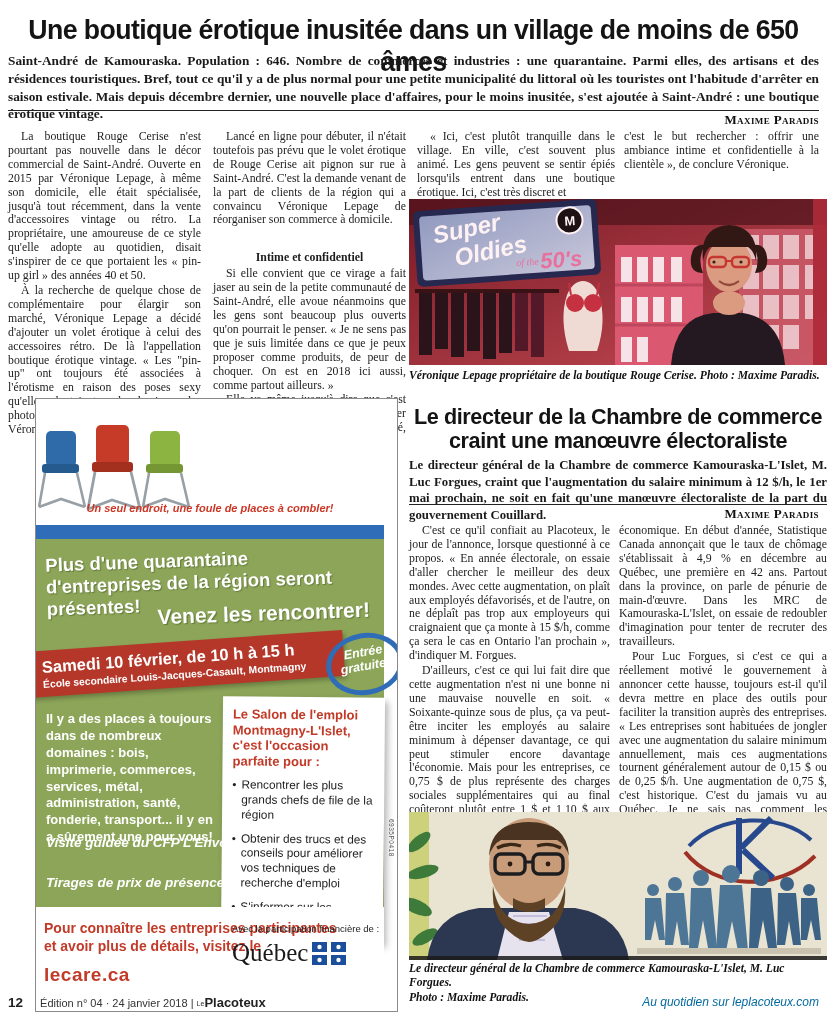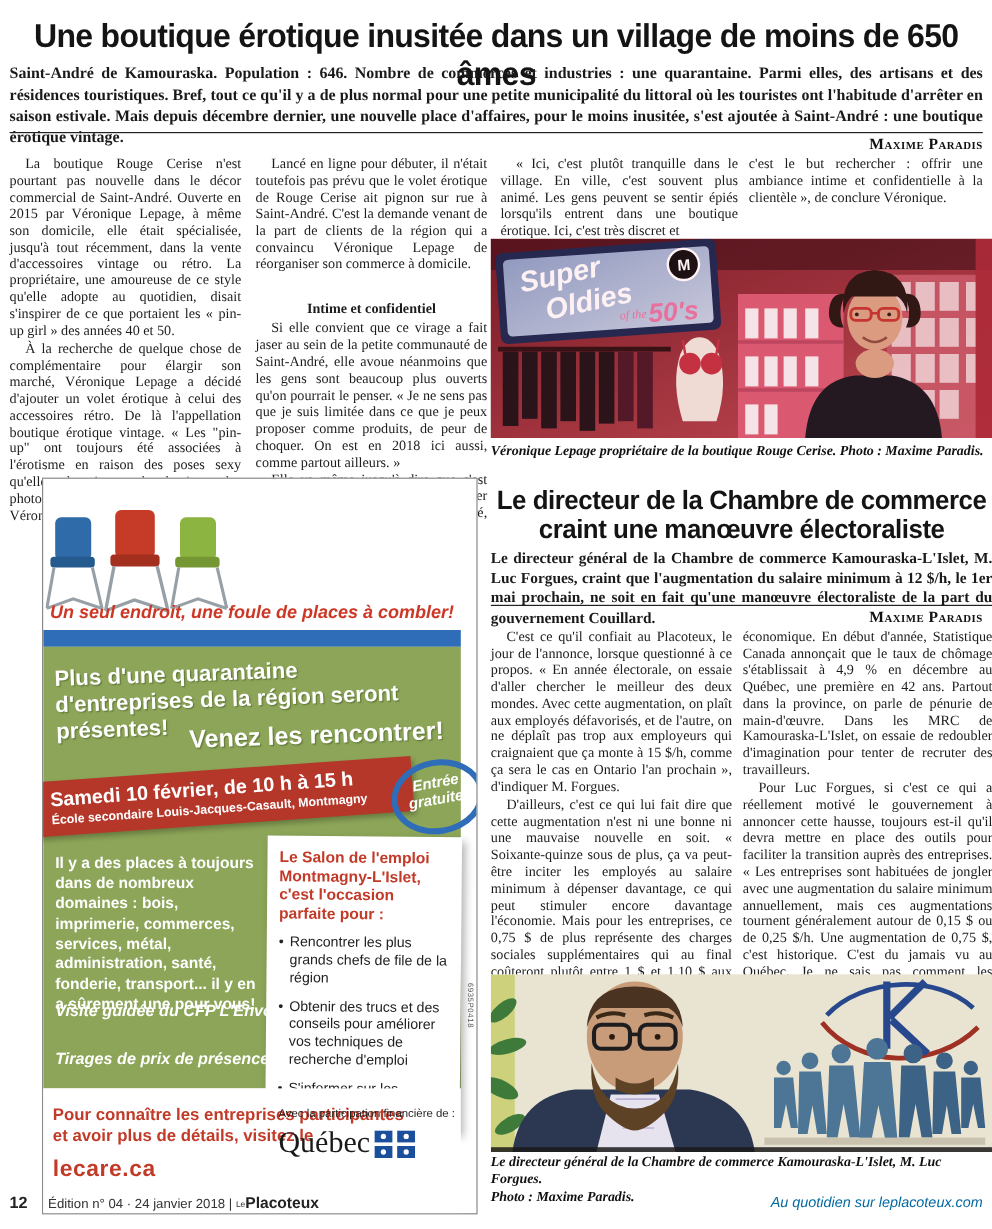--- a/index.html
+++ b/index.html
@@ -66,21 +66,21 @@
     letter-spacing:.5px;transform:scaleX(.92);transform-origin:left;}
   .ad-l2{position:absolute;left:2px;top:50px;font-weight:bold;font-size:34px;color:#3a2d21;
     letter-spacing:.5px;transform:scaleX(.92);transform-origin:left;display:flex;align-items:center;}
   .ad-de{display:inline-block;width:22px;height:22px;border-radius:50%;background:#7ab648;color:#fff;
     font-size:9.5px;font-weight:bold;text-align:center;line-height:22px;margin:0 1px 10px 1px;}
   .bubble{position:absolute;right:4px;top:0;width:86px;height:36px;background:#3f7fc1;border-radius:7px;
     color:#fff;font-weight:bold;font-size:11px;text-align:center;line-height:1.25;padding-top:5px;}
   .bubble:after{content:"";position:absolute;left:10px;bottom:-10px;border:8px solid transparent;
     border-top-color:#3f7fc1;border-left-color:#3f7fc1;}
   .ad-tagline{position:absolute;left:0;top:103px;width:348px;text-align:center;color:#cc3726;
-    font-weight:bold;font-style:italic;font-size:15px;}
+    font-weight:bold;font-style:italic;font-size:11px;}
   .blueband{position:absolute;left:0;top:126px;width:348px;height:14px;background:#2f6db8;}
   .greenzone{position:absolute;left:0;top:140px;width:348px;height:368px;background:#8ca558;}
   .promo1{position:absolute;left:10px;top:10px;width:322px;color:#fff;font-weight:bold;font-size:18.5px;
     line-height:1.18;transform:rotate(-2deg);text-shadow:1px 1px 1px rgba(60,80,30,.5);}
   .promo2{position:absolute;right:14px;top:64px;width:300px;text-align:right;color:#fff;font-weight:bold;
     font-size:21px;transform:rotate(-2deg);text-shadow:1px 1px 1px rgba(60,80,30,.5);}
   .redbanner{position:absolute;left:-10px;top:102px;width:292px;background:#b5372a;color:#fff;
     padding:7px 10px 7px 16px;transform:rotate(-4deg);box-shadow:2px 3px 4px rgba(0,0,0,.25);}
   .redbanner .l1{font-weight:bold;font-size:16.5px;}
   .redbanner .l2{font-weight:bold;font-size:10.3px;margin-top:2px;}

